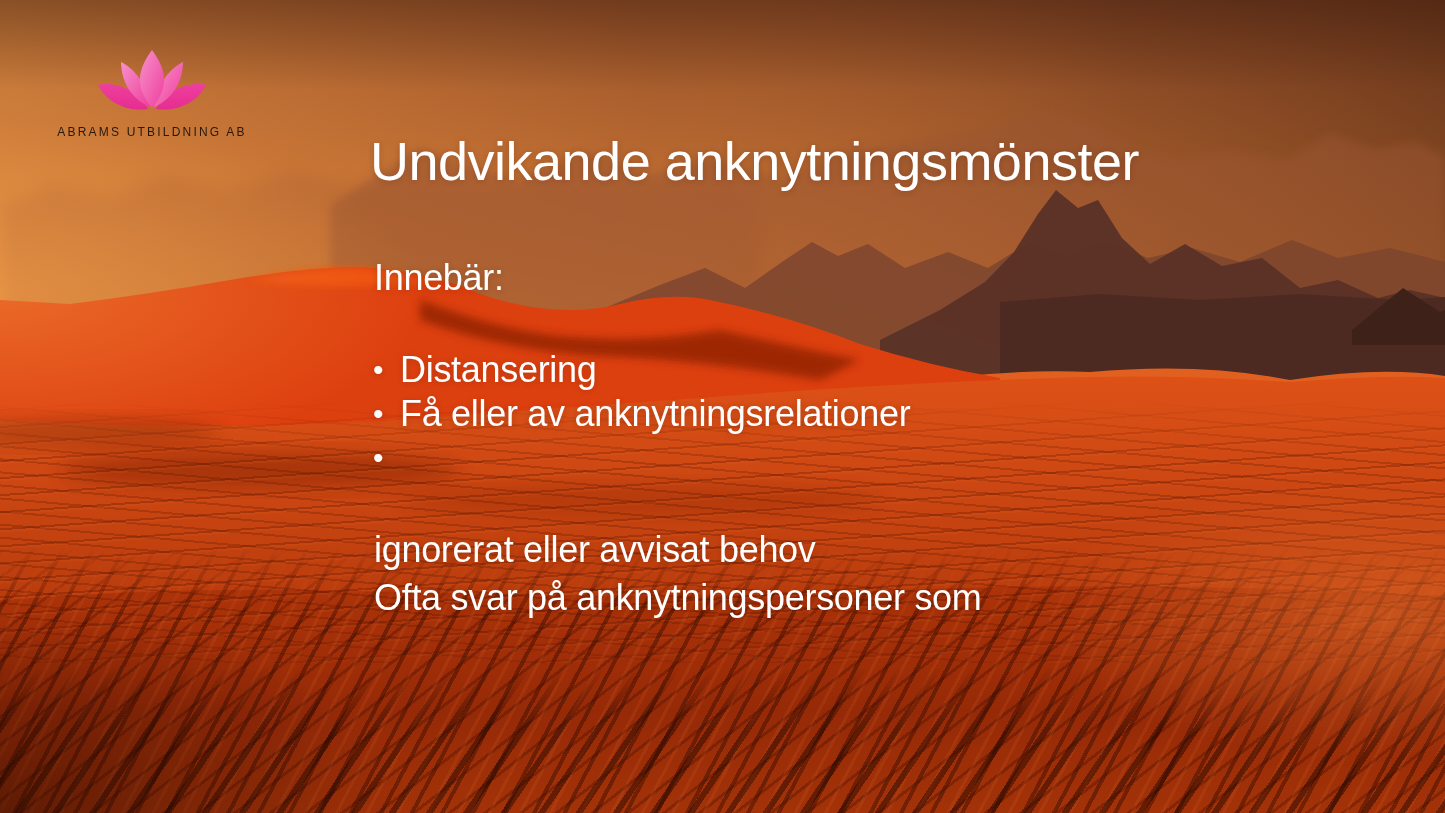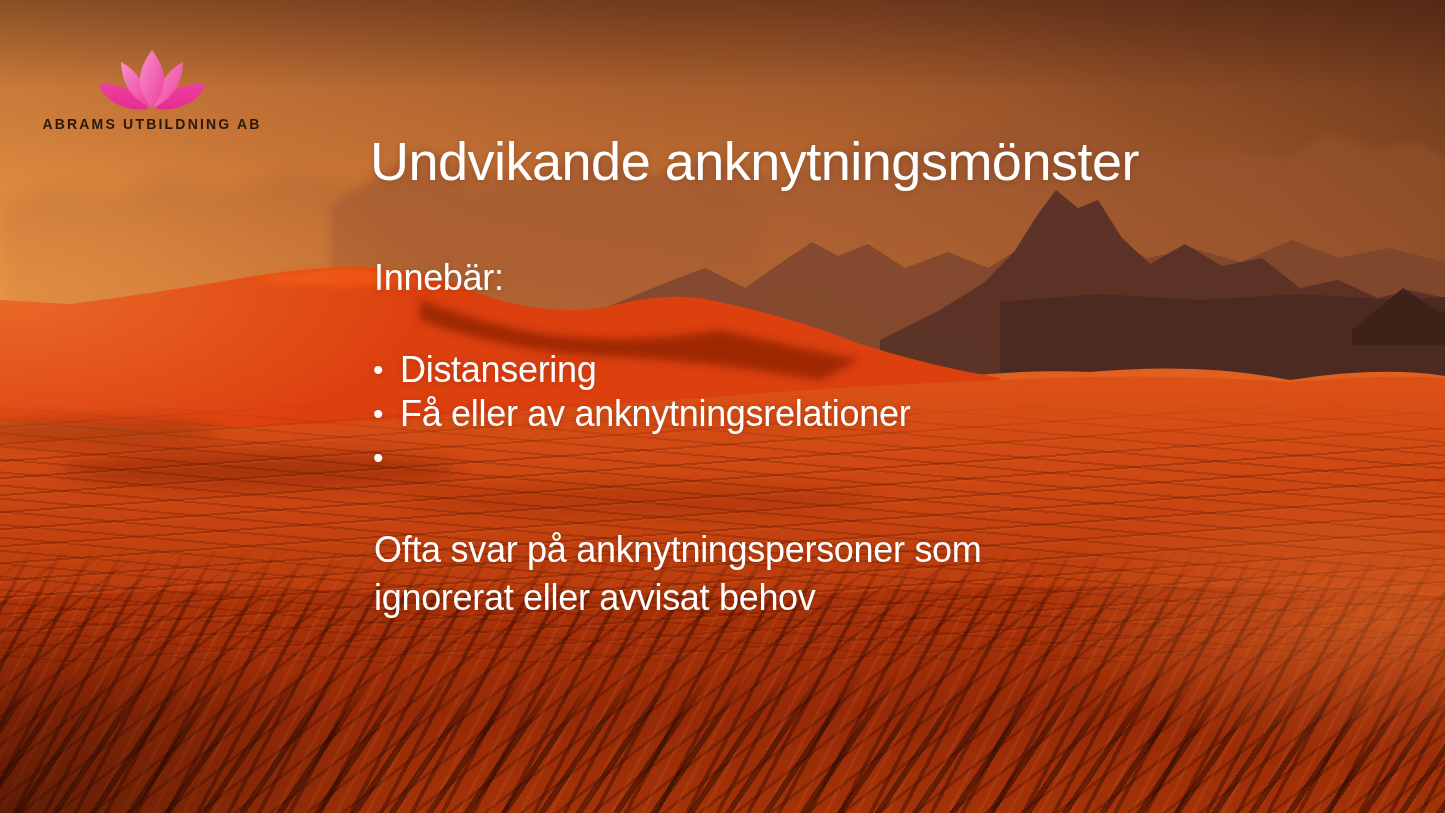--- a/index.html
+++ b/index.html
@@ -37,21 +37,21 @@
     mask-image:linear-gradient(180deg,transparent 0,#000 42%);
   }
   .top-shade{background:linear-gradient(180deg, rgba(52,22,9,.38) 0,rgba(52,22,9,0) 11%);}
   .left-glow{background:radial-gradient(42% 30% at 0% 36%, rgba(255,173,82,.38), rgba(255,173,82,0) 70%);}
   .glow-right{background:radial-gradient(34% 24% at 96% 76%, rgba(238,124,52,.45), rgba(238,124,52,0) 72%);}
   .shade-bl{background:radial-gradient(46% 40% at 0% 100%, rgba(38,8,0,.55), rgba(38,8,0,0) 62%);}
 
   
   .logo{position:absolute;left:40px;top:46px;width:224px;display:flex;flex-direction:column;align-items:center;}
   .logo-name{
-    font-size:14px;font-weight:bold;letter-spacing:2.2px;white-space:nowrap;
+    margin-top:9px;font-size:12px;font-weight:normal;letter-spacing:2.2px;white-space:nowrap;
     color:var(--logo-text,#27190e);
   }
   .stopPinkL{stop-color:var(--brand-pink-light,#f890c9);}
   .stopPink{stop-color:var(--brand-pink,#ee3f9e);}
   .stopPinkD{stop-color:var(--brand-pink-deep,#e52d91);}
 
   
   .title{
     position:absolute;left:370px;top:130px;margin:0;
     font-size:54px;line-height:62px;font-weight:400;letter-spacing:-0.5px;
@@ -185,19 +185,19 @@
       <li>
         <span class="dot">•</span>
         <span class="btxt">Få eller av anknytningsrelationer</span>
       </li>
       <li>
         <span class="dot">•</span>
       </li>
     </ul>
 
     <div class="spacer"></div>
+    <p>ignorerat eller avvisat behov</p>
     <p>Ofta svar på anknytningspersoner som</p>
-    <p>ignorerat eller avvisat behov</p>
 
     <div class="spacer"></div>
   </div>
 
 </div>
 
 </body></html>

